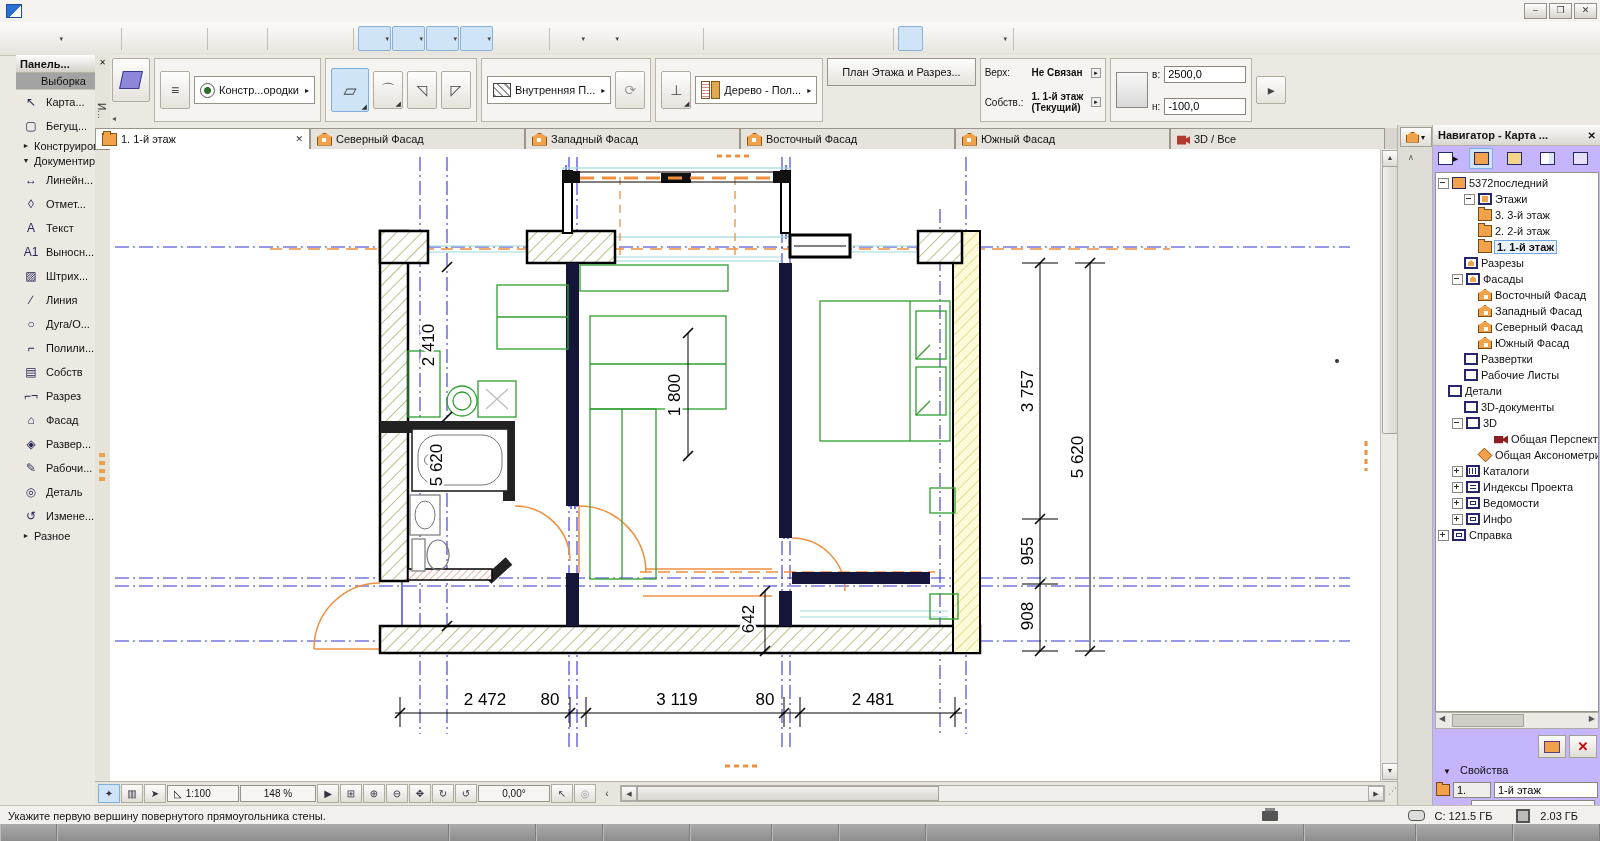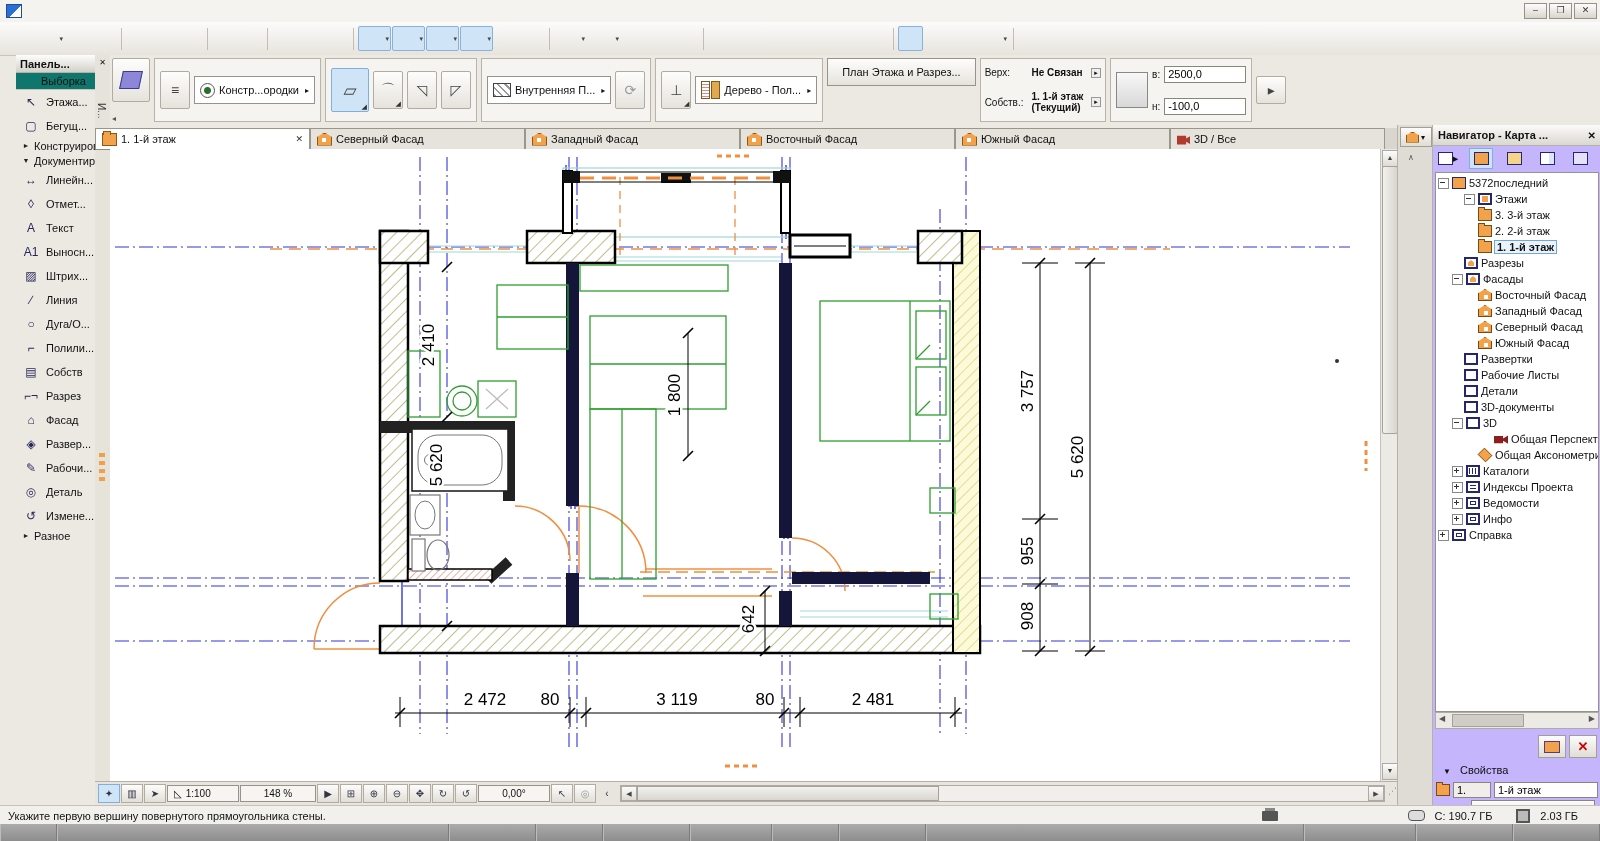--- a/index.html
+++ b/index.html
@@ -29,21 +29,21 @@
   .tbtn[data-name="3d-cutting-icon"]{color:#b22;}
   .tbtn[data-name="arrow-flyout-icon"]{color:#a35ad0;}
   .tbtn[data-name="teamwork-status-icon"]{color:#1d9e2f;}
   .tbtn[data-name="guide-lines-icon"]{color:#d07a1f;}
   
   .sidebar{position:absolute;left:16px;top:55px;width:95px;bottom:36px;background:#ece9e2;
            border-right:1px solid #b5b1a8;}
   .tb-header{height:17px;background:linear-gradient(#fdfdfd,#d4d1c9);border-bottom:1px solid #b5b1a8;
              display:flex;align-items:center;font-weight:bold;padding:0 4px;font-size:11px;}
   .tb-header .x{margin-left:auto;font-size:9px;}
-  .tb-selheader{height:16px;text-align:center;line-height:16px;background:#0f766e;
+  .tb-selheader{height:16px;text-align:center;line-height:16px;background:#a3a3a3;
                 border-bottom:1px solid #c7c3ba;font-size:11px;}
   .tool-item{height:24px;display:flex;align-items:center;gap:5px;padding-left:5px;overflow:hidden;
              white-space:nowrap;}
   .tool-item.group{height:15px;font-size:10px;gap:3px;}
   .tool-item .tico{width:20px;flex:none;text-align:center;font-size:12px;color:#27275a;}
   .tool-item.group .tico{width:10px;font-size:7px;color:#222;}
   .tool-label{font-size:11px;}
   
   .stripI{position:absolute;left:95px;top:55px;width:15px;bottom:36px;background:#e6e3db;
           border-right:1px solid #c7c3ba;}
@@ -290,21 +290,21 @@
   <div class="sidebar" data-name="toolbox-palette">
     <div class="tb-header">
       <span data-name="toolbox-title">Панель...</span>
       <span class="x" data-name="toolbox-close-icon">✕</span>
     </div>
     <div class="tb-selheader" data-name="selection-header">Выборка</div>
     <div>
 
     <div class="tool-item tool" data-name="toolbox-item">
           <span class="tico js-icon" data-name="arrow-tool-icon">↖</span>
-          <span class="tool-label">Этажа...</span>
+          <span class="tool-label">Карта...</span>
         </div>
         <div class="tool-item tool" data-name="toolbox-item">
           <span class="tico js-icon" data-name="marquee-tool-icon">▢</span>
           <span class="tool-label">Бегущ...</span>
         </div>
         <div class="tool-item group" data-name="toolbox-item">
           <span class="tico js-icon" data-name="collapsed-group-icon">►</span>
           <span class="tool-label">Конструирование</span>
         </div>
         <div class="tool-item group" data-name="toolbox-item">
@@ -800,21 +800,21 @@
         <div class="nav-item" data-name="navigator-tree-item" style="padding-left: 16px;">
           <span class="exp js-exp none" data-name="expand-toggle-icon"></span>
           <span class="ticon js-icon" data-name="interior-elevations-icon"></span>
           <span class="nav-label">Развертки</span>
         </div>
         <div class="nav-item" data-name="navigator-tree-item" style="padding-left: 16px;">
           <span class="exp js-exp none" data-name="expand-toggle-icon"></span>
           <span class="ticon js-icon" data-name="worksheets-icon"></span>
           <span class="nav-label">Рабочие Листы</span>
         </div>
-        <div class="nav-item" data-name="navigator-tree-item" style="padding-left: 16px;">
+        <div class="nav-item" data-name="navigator-tree-item" style="">
           <span class="exp js-exp none" data-name="expand-toggle-icon"></span>
           <span class="ticon js-icon" data-name="details-icon"></span>
           <span class="nav-label">Детали</span>
         </div>
         <div class="nav-item" data-name="navigator-tree-item" style="padding-left: 16px;">
           <span class="exp js-exp none" data-name="expand-toggle-icon"></span>
           <span class="ticon js-icon" data-name="documents-3d-icon"></span>
           <span class="nav-label">3D-документы</span>
         </div>
         <div class="nav-item" data-name="navigator-tree-item" style="padding-left: 16px;">
@@ -881,21 +881,21 @@
       <input class="in-name" data-name="story-name-field" value="1-й этаж" style="">
     </div>
     <div class="nav-params" data-name="story-parameters-button">Параметры...</div>
   </div>
 
   <div class="statusbar" data-name="status-bar">
     <span data-name="status-hint">Укажите первую вершину повернутого прямоугольника стены.</span>
     <span class="sb-right">
       <span class="printer" data-name="printer-icon"></span>
       <span class="disk" data-name="disk-icon"></span>
-      <span class="sb-val" data-name="disk-space-value">C: 190.7 ГБ</span>
+      <span class="sb-val" data-name="disk-space-value">C: 121.5 ГБ</span>
       <span class="chip" data-name="memory-icon"></span>
       <span class="sb-val" data-name="memory-value">2.03 ГБ</span>
     </span>
   </div>
   <div class="taskstrip" data-name="bottom-strip">
     <span class="tseg" style="width:55px;"></span>
       <span class="tseg" style="width:390px;"></span>
     <span class="tseg" style="width:85px;"></span>
       <span class="tseg" style="width:65px;"></span>
     <span class="tseg" style="width:85px;"></span>

